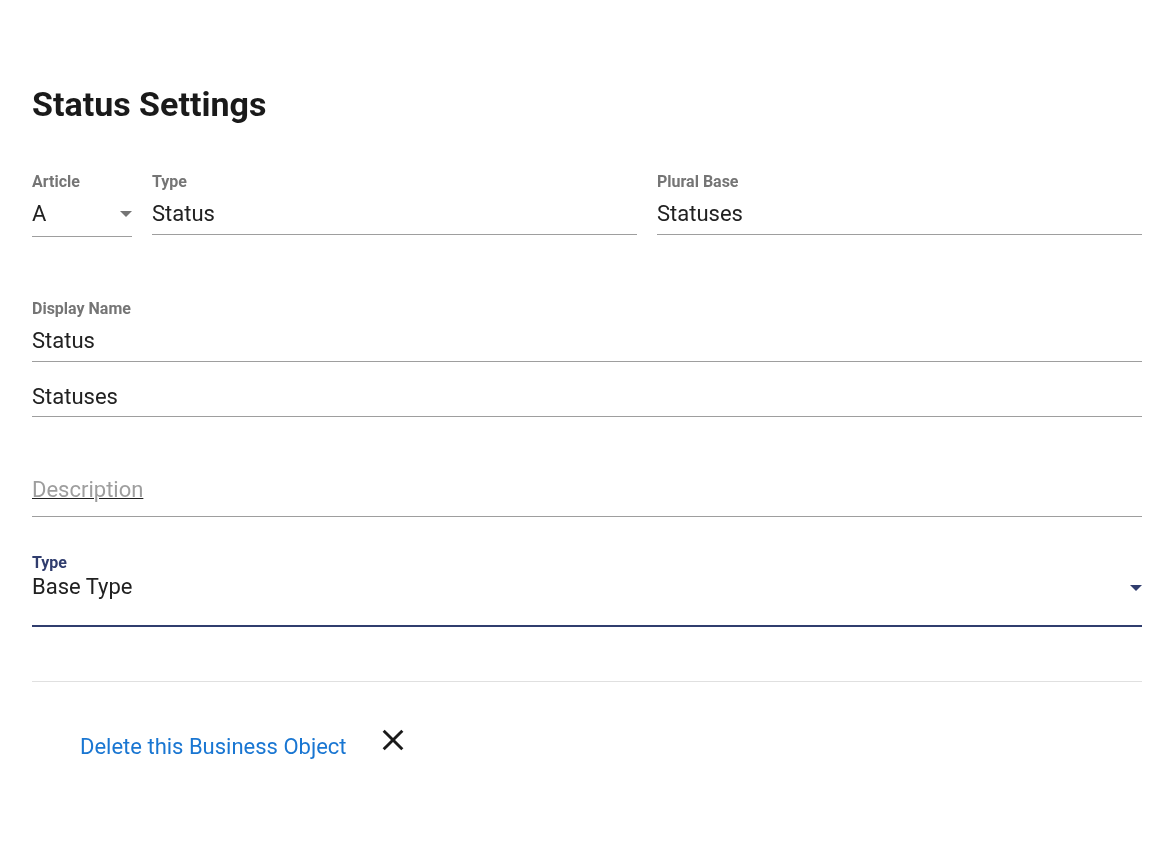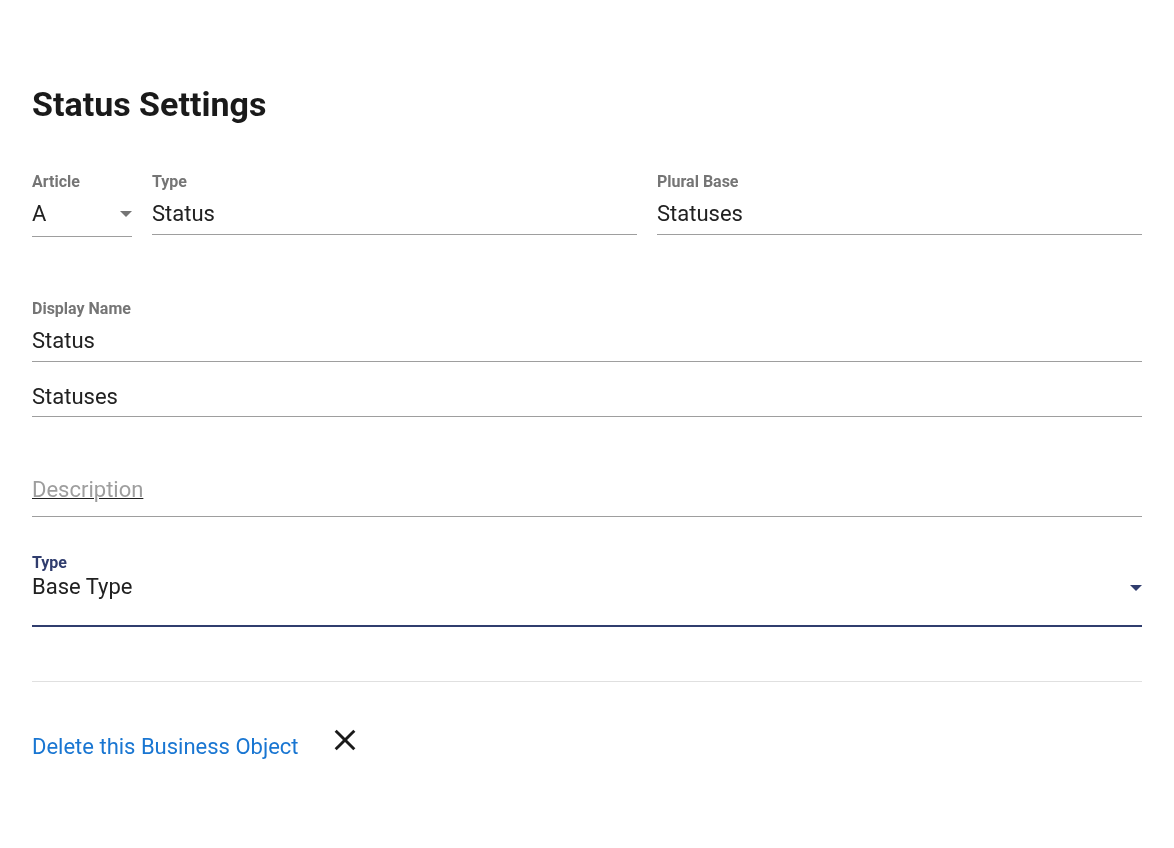--- a/index.html
+++ b/index.html
@@ -119,20 +119,21 @@
       border-top: 1px solid #e0e0e0;
       margin-bottom: 44px;
     }
     .delete-link {
       font-size: 22px;
       color: #1976d2;
       cursor: pointer;
       text-decoration: none;
       display: inline-block;
       margin-bottom: 64px;
+      margin-left: 48px;
     }
     .close-icon-wrap {
       cursor: pointer;
       display: inline-block;
       margin-left: 28px;
     }
     .close-icon-svg {
       width: 28px;
       height: 28px;
       stroke: #1a1a1a;

